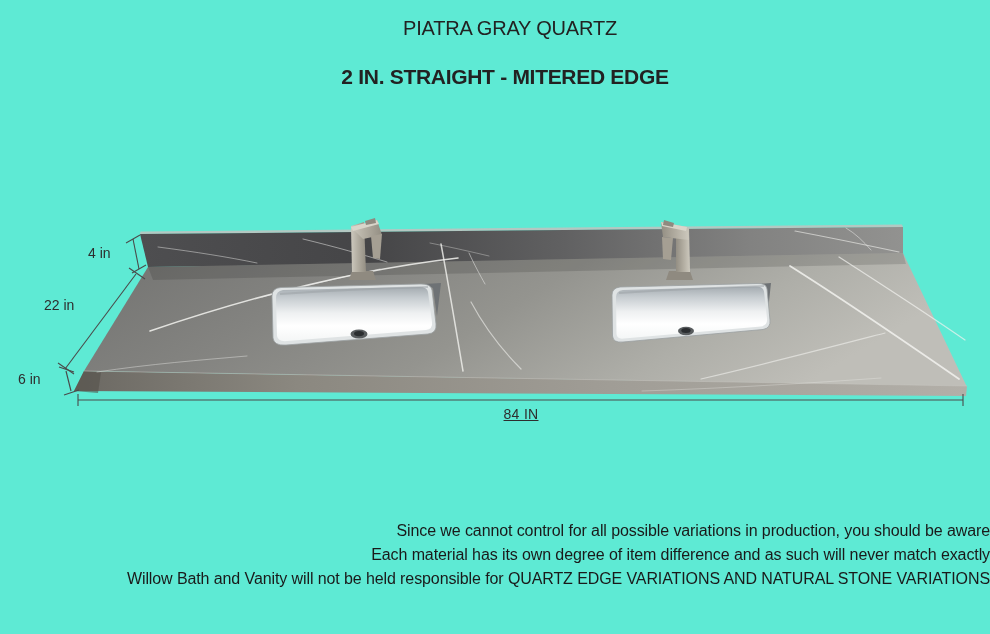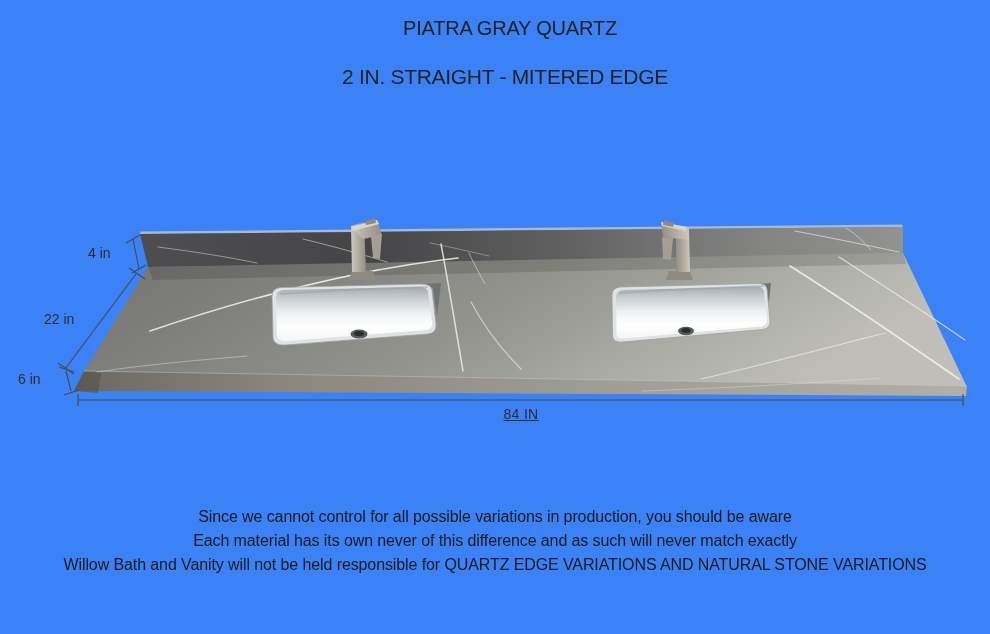--- a/index.html
+++ b/index.html
@@ -1,28 +1,28 @@
 <!DOCTYPE html>
 <html><head>
 <meta charset="utf-8">
 <style>
   html,body{margin:0;padding:0;background:#ffffff;}
   body{width:990px;height:634px;overflow:hidden;font-family:"Liberation Sans",sans-serif;}
-  .page{position:relative;width:990px;height:634px;background:#3b82f6;}
+  .page{position:relative;width:990px;height:634px;background:#5eead4;}
   .title{position:absolute;left:30px;right:0;top:17px;text-align:center;
          font-size:20px;font-weight:500;color:#222;letter-spacing:-0.2px;}
   .subtitle{position:absolute;left:20px;right:0;top:65px;text-align:center;
-         font-size:21px;font-weight:400;color:#222;letter-spacing:-0.3px;}
+         font-size:21px;font-weight:700;color:#222;letter-spacing:-0.3px;}
   .diagram-svg{position:absolute;left:0;top:0;width:990px;height:634px;}
   .dim{position:absolute;font-size:14px;color:#2e2e2e;white-space:nowrap;}
   .dim-4{left:88px;top:245px;}
-  .dim-22{left:44px;top:311px;}
+  .dim-22{left:44px;top:297px;}
   .dim-2{left:18px;top:371px;}
   .dim-84{left:78px;top:406px;width:886px;text-align:center;letter-spacing:0.3px;text-decoration:underline;}
-  .disclaimer{position:absolute;left:0;right:0;top:505px;text-align:center;
+  .disclaimer{position:absolute;left:0;right:0;top:519px;text-align:right;
          font-size:16px;line-height:23.8px;color:#1a1a1a;letter-spacing:-0.1px;}
 </style>
 </head>
 <body>
 
 <div class="page">
 
   <div class="title">PIATRA GRAY QUARTZ</div>
   <div class="subtitle">2 IN. STRAIGHT - MITERED EDGE</div>
 
@@ -160,17 +160,17 @@
     </g>
   </svg>
 
   <div class="dim dim-4">4 in</div>
   <div class="dim dim-22">22 in</div>
   <div class="dim dim-2">6 in</div>
   <div class="dim dim-84">84 IN</div>
 
   <div class="disclaimer">
     <div>Since we cannot control for all possible variations in production, you should be aware</div>
-    <div>Each material has its own never of this difference and as such will never match exactly</div>
+    <div>Each material has its own degree of item difference and as such will never match exactly</div>
     <div>Willow Bath and Vanity will not be held responsible for QUARTZ EDGE VARIATIONS AND NATURAL STONE VARIATIONS</div>
   </div>
 
 </div>
 
 </body></html>

